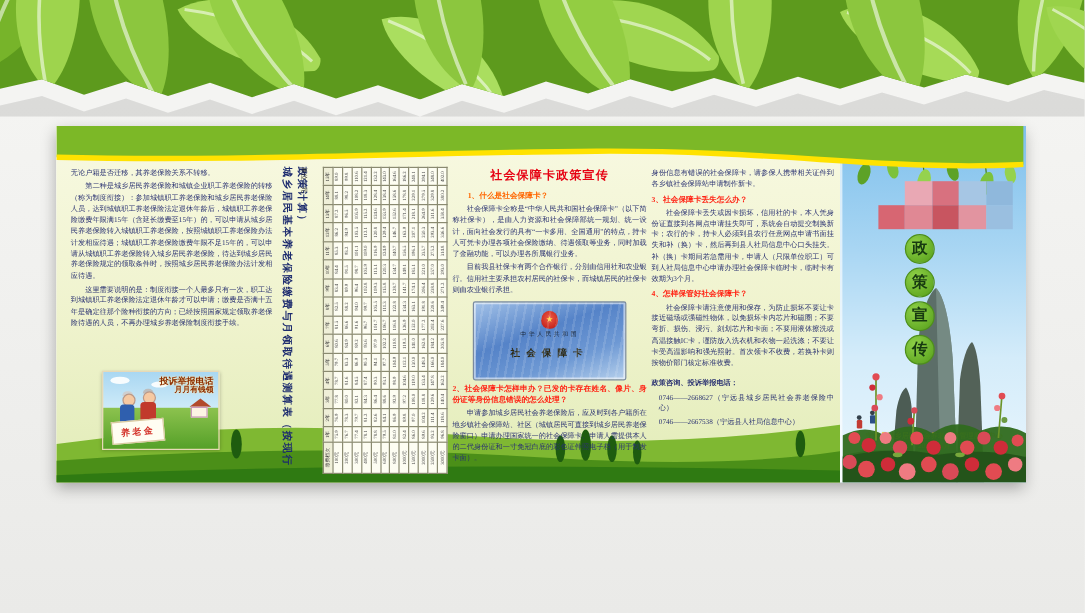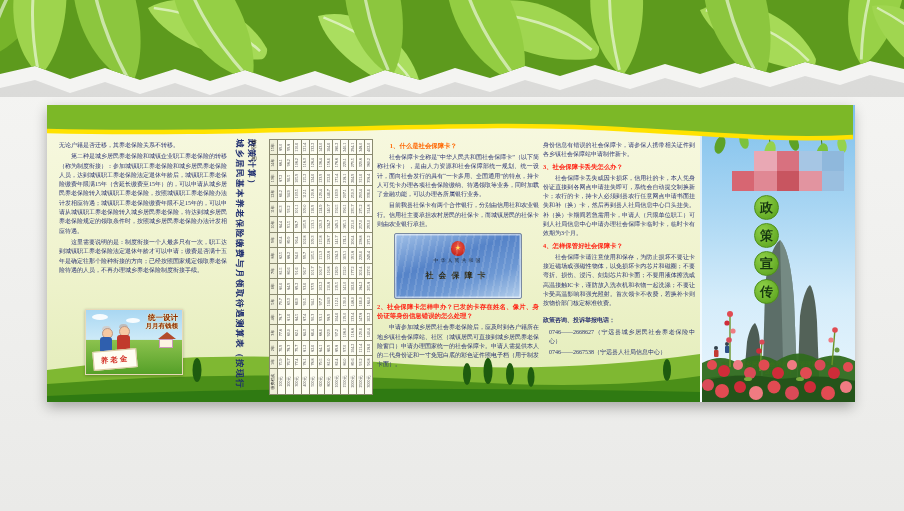--- a/index.html
+++ b/index.html
@@ -151,21 +151,21 @@
     </svg>
 
     <div class="panel p1">
       <p>无论户籍是否迁移，其养老保险关系不转移。</p>
       <p class="ind">第二种是城乡居民养老保险和城镇企业职工养老保险的转移（称为制度衔接）：参加城镇职工养老保险和城乡居民养老保险人员，达到城镇职工养老保险法定退休年龄后，城镇职工养老保险缴费年限满15年（含延长缴费至15年）的，可以申请从城乡居民养老保险转入城镇职工养老保险，按照城镇职工养老保险办法计发相应待遇；城镇职工养老保险缴费年限不足15年的，可以申请从城镇职工养老保险转入城乡居民养老保险，待达到城乡居民养老保险规定的领取条件时，按照城乡居民养老保险办法计发相应待遇。</p>
       <p class="ind">这里需要说明的是：制度衔接一个人最多只有一次，职工达到城镇职工养老保险法定退休年龄才可以申请；缴费是否满十五年是确定往那个险种衔接的方向；已经按照国家规定领取养老保险待遇的人员，不再办理城乡养老保险制度衔接手续。</p>
       <div class="cartoon">
         <div class="cloud" style="left:6px;top:4px;width:16px;height:6px;"></div>
         <div class="cloud" style="left:40px;top:8px;width:14px;height:5px;"></div>
         <div class="ct-cap">
-          <div>统一设计</div>
+          <div>投诉举报电话</div>
           <div class="l2">月月有钱领</div>
         </div>
         <div class="roof"></div>
         <div class="wall"></div>
         <div class="hair" style="left:16px;top:16px;"></div>
         <div class="fig-head" style="left:16px;top:18px;"></div>
         <div class="fig-body" style="left:14px;top:27px;width:12px;height:15px;background:#2f5fae;"></div>
         <div class="hair" style="left:33px;top:14px;background:#bdbdbd;"></div>
         <div class="fig-head" style="left:33px;top:16px;"></div>
         <div class="fig-body" style="left:31px;top:25px;width:13px;height:17px;background:#c13a2c;"></div>
@@ -412,20 +412,21 @@
                 <td>358.4</td>
                 <td>380.2</td>
                 <td>402.0</td>
               </tr>
             </tbody>
           </table>
       </div>
     </div>
 
     <div class="panel p3">
+      <h1 class="ctitle">社会保障卡政策宣传</h1>
       <h3 class="h-orange">1、什么是社会保障卡？</h3>
       <p class="ind">社会保障卡全称是“中华人民共和国社会保障卡”（以下简称社保卡），是由人力资源和社会保障部统一规划、统一设计，面向社会发行的具有“一卡多用、全国通用”的特点，持卡人可凭卡办理各项社会保险缴纳、待遇领取等业务，同时加载了金融功能，可以办理各所属银行业务。</p>
       <p class="ind">目前我县社保卡有两个合作银行，分别由信用社和农业银行。信用社主要承担农村居民的社保卡，而城镇居民的社保卡则由农业银行承担。</p>
       <div class="sscard">
         <div class="emblem">★</div>
         <div class="card-country">中华人民共和国</div>
         <div class="card-title">社会保障卡</div>
       </div>
       <h3 class="h-red">2、社会保障卡怎样申办？已发的卡存在姓名、像片、身份证等身份信息错误的怎么处理？</h3>
       <p class="ind">申请参加城乡居民社会养老保险后，应及时到各户籍所在地乡镇社会保障站、社区（城镇居民可直接到城乡居民养老保险窗口）申请办理国家统一的社会保障卡。申请人需提供本人的二代身份证和一寸免冠白底的彩色证件照电子档（用于制发卡面）。</p>

